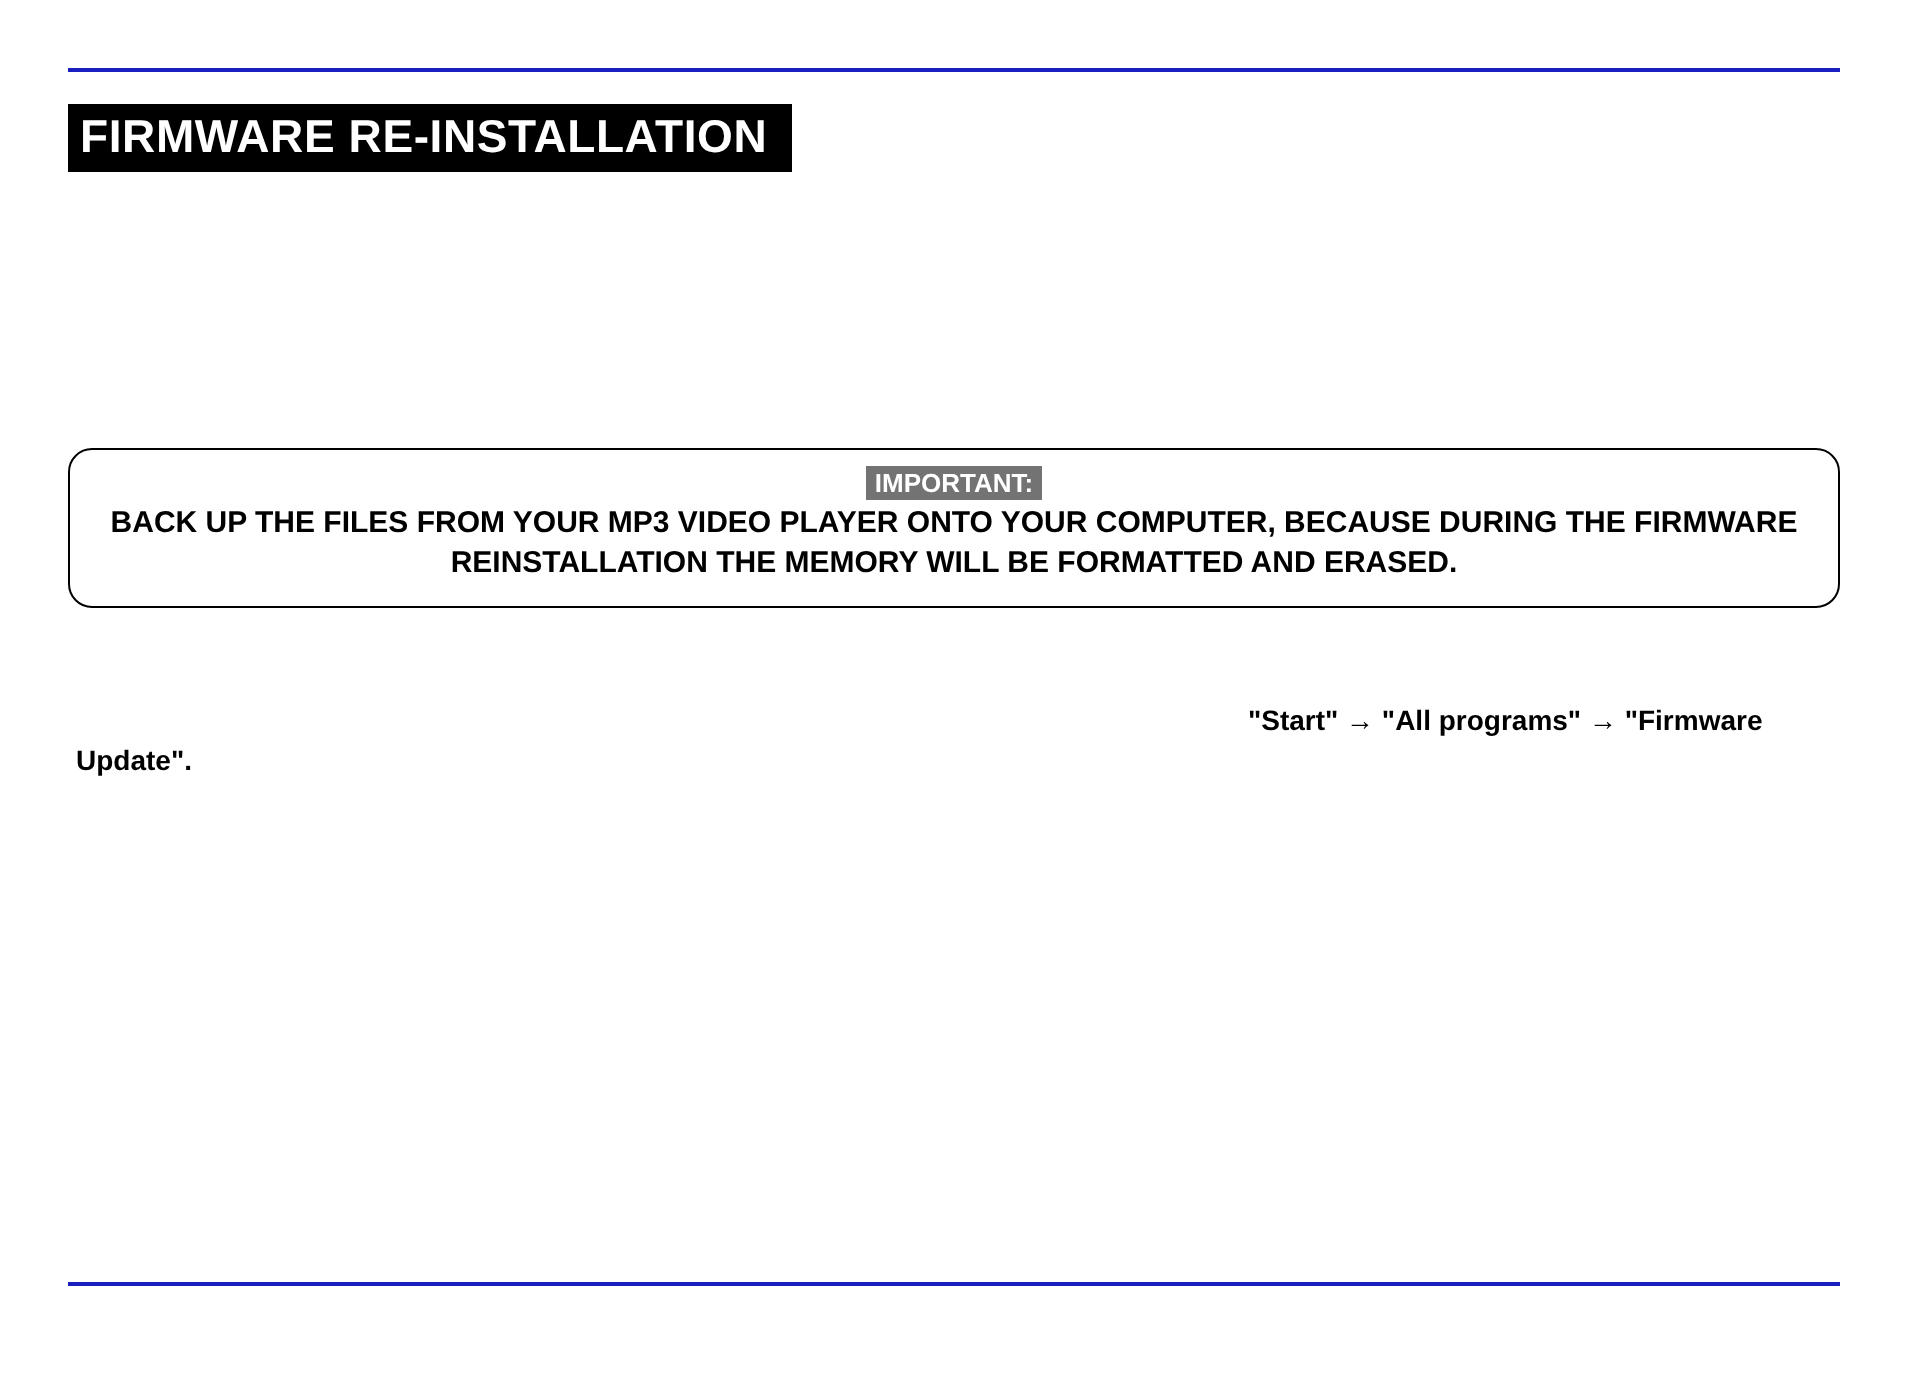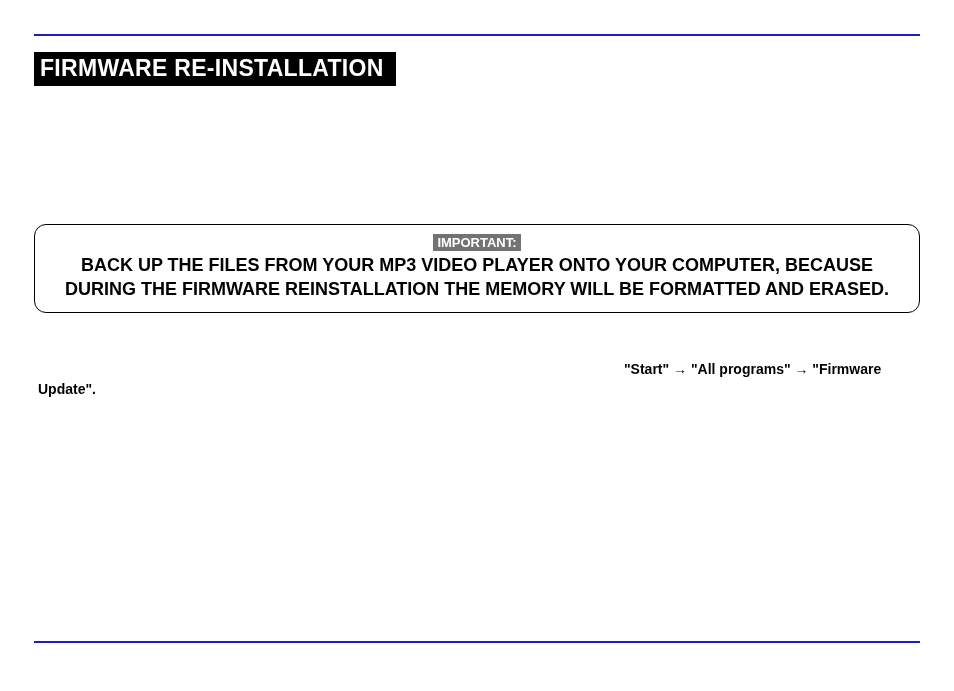--- a/index.html
+++ b/index.html
@@ -52,21 +52,21 @@
       display: inline-block;
       background: #737373;
       color: #fff;
       font-weight: 700;
       font-size: 13px;
       padding: 1px 4px;
       margin-bottom: 2px;
     }
     .important-text {
       font-weight: 700;
-      font-size: 18px;
+      font-size: 15px;
       line-height: 1.35;
       color: #000;
     }
     .step {
       font-size: 14px;
       color: #fff;
       line-height: 1.45;
       margin-bottom: 8px;
       padding: 0 4px;
     }

